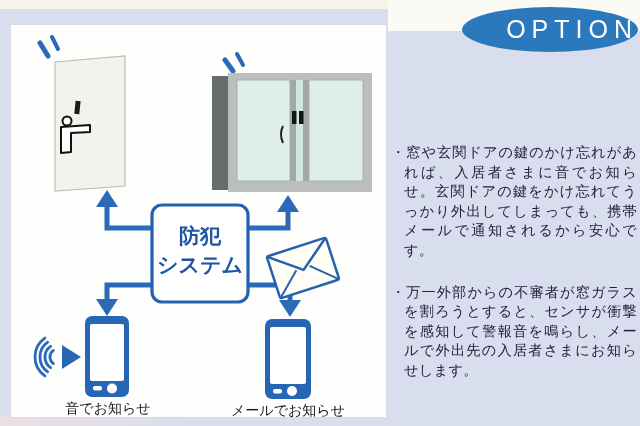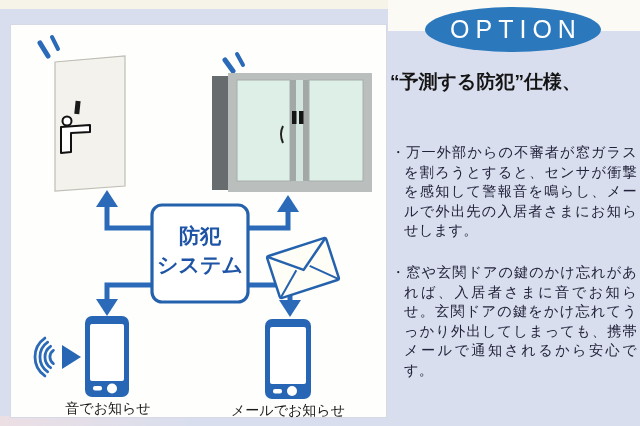--- a/index.html
+++ b/index.html
@@ -9,23 +9,23 @@
     font-family:"Liberation Sans", sans-serif;
   }
   .top-strip{position:absolute;left:0;top:0;width:640px;height:9px;background:#f6f3e9;}
   .topright-white{position:absolute;left:388px;top:0;width:252px;height:31px;background:#fbfaf4;}
   .bottom-tint{position:absolute;left:0;top:416px;width:190px;height:10px;
     background:linear-gradient(to right,#ecdfe4,#d9deee);}
   .panel{position:absolute;left:10px;top:24px;width:377px;height:394px;
     background:#fefefc;border:1px solid #d7dae6;box-sizing:border-box;}
   .diagram-svg{position:absolute;left:0;top:0;width:640px;height:426px;}
   .badge{
-    position:absolute;left:425px;top:7px;width:176px;height:45px;
+    position:absolute;left:462px;top:7px;width:176px;height:45px;
     background:#2b79bc;border-radius:50%;
-    display:flex;align-items:center;justify-content:center;
+    display:flex;align-items:center;justify-content:flex-end;
   }
   .badge span{
     color:#ffffff;font-size:25px;letter-spacing:6px;font-weight:400;
     text-indent:6px; 
   }
   .headline{
     position:absolute;left:390px;top:66px;width:250px;
     color:#141414;font-weight:700;line-height:31px;
   }
   .headline .hl1{font-size:19px;}
@@ -131,21 +131,20 @@
       <circle cx="292" cy="391" r="5" fill="#ffffff"></circle>
     </g>
     <text x="288" y="415" text-anchor="middle" font-size="14" fill="#1c1c1c">メールでお知らせ</text>
   </svg>
 
   <div class="badge">
     <span>OPTION</span>
   </div>
 
   <div class="headline">
-    <div class="hl1">“予測する防犯”仕様、</div>
   </div>
 
   <div class="bodytext">
+    <p>・窓や玄関ドアの鍵のかけ忘れがあれば、入居者さまに音でお知らせ。玄関ドアの鍵をかけ忘れてうっかり外出してしまっても、携帯メールで通知されるから安心です。</p>
     <p>・万一外部からの不審者が窓ガラスを割ろうとすると、センサが衝撃を感知して警報音を鳴らし、メールで外出先の入居者さまにお知らせします。</p>
-    <p>・窓や玄関ドアの鍵のかけ忘れがあれば、入居者さまに音でお知らせ。玄関ドアの鍵をかけ忘れてうっかり外出してしまっても、携帯メールで通知されるから安心です。</p>
   </div>
 
 </div>
 
 </body></html>

